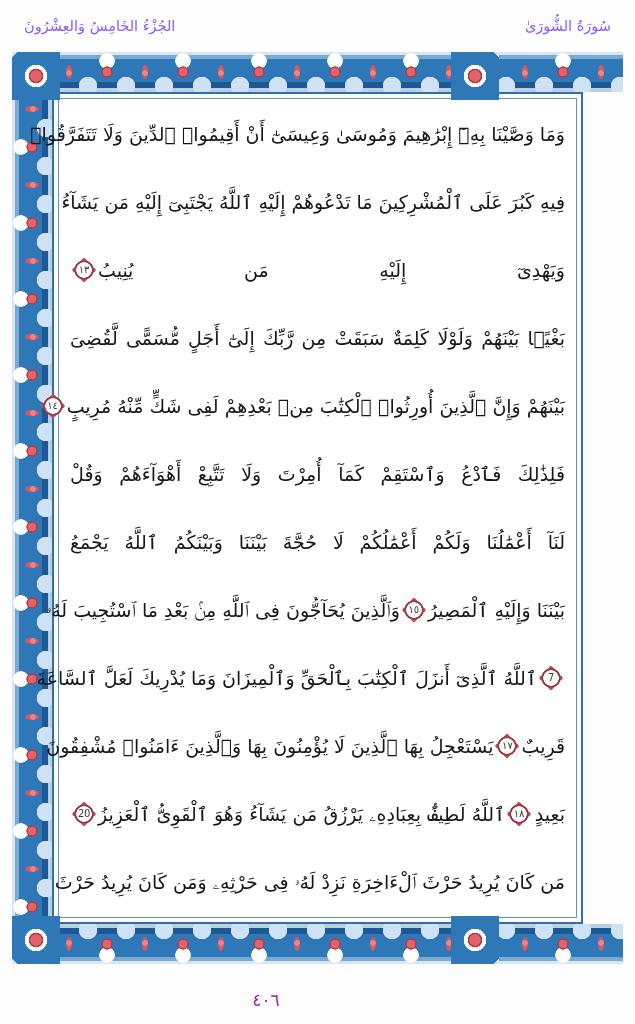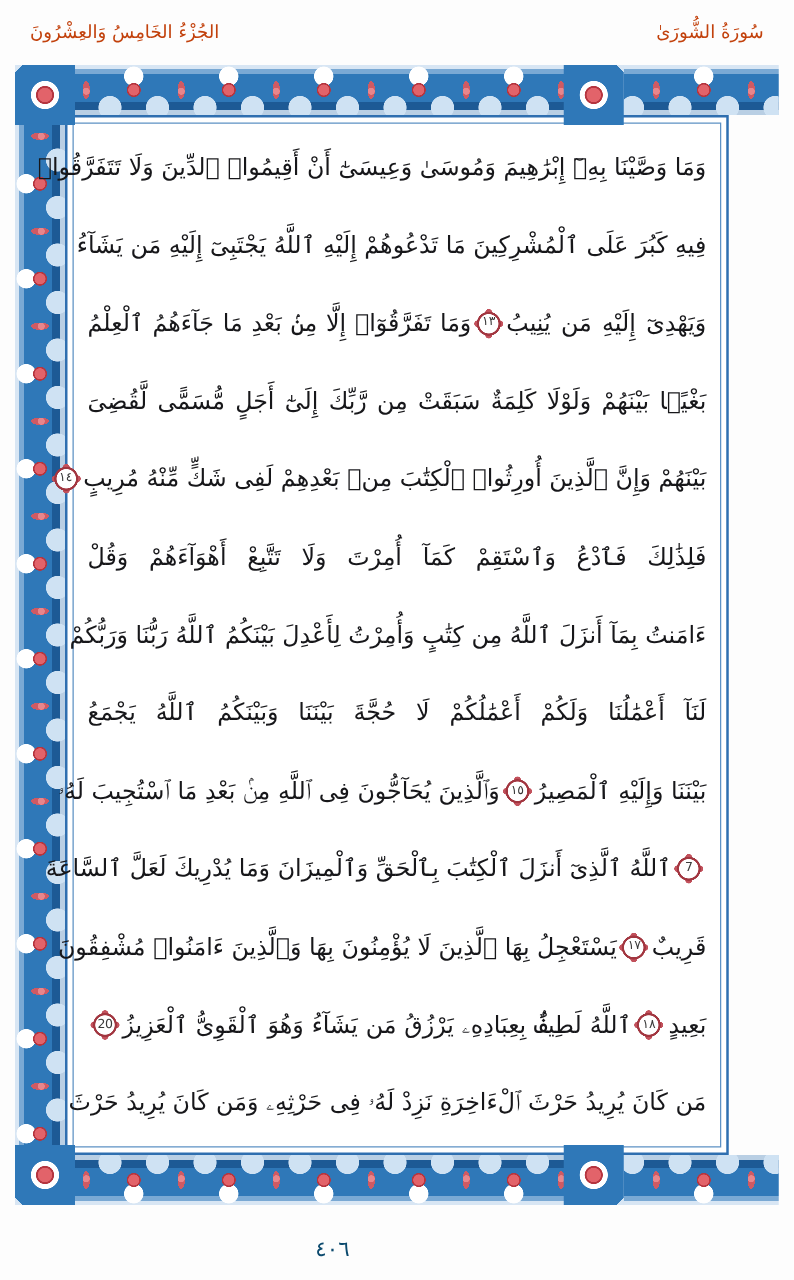--- a/index.html
+++ b/index.html
@@ -31,21 +31,21 @@
     display: flex;
     flex-direction: row-reverse;
     justify-content: space-between;
     align-items: center;
     padding: 0 24px;
     direction: rtl;
   }
   .header-item {
     font-family: "DejaVu Sans", sans-serif;
     font-size: 14.5px;
-    color: #c2410c;
+    color: #8b5cf6;
     white-space: nowrap;
     letter-spacing: 0px;
   }
 
   
   .frame {
     position: absolute;
     left: 12px;
     top: 52px;
     width: 487px;
@@ -214,21 +214,21 @@
 
   
   .page-number {
     position: absolute;
     left: 0;
     bottom: 14px;
     width: 532px;
     text-align: center;
     font-family: "DejaVu Sans", sans-serif;
     font-size: 17px;
-    color: #0c4a6e;
+    color: #a21caf;
     letter-spacing: 1px;
   }
 </style>
 </head>
 <body>
 
 <div class="page">
 
   <div class="header">
     <div class="header-item">الجُزْءُ الخَامِسُ وَالعِشْرُونَ</div>
@@ -254,34 +254,30 @@
     <div class="text-block">
         <div class="ayah-line">
           <span class="seg">وَمَا وَصَّيْنَا بِهِۦٓ إِبْرَٰهِيمَ وَمُوسَىٰ وَعِيسَىٰٓ أَنْ أَقِيمُوا۟ ٱلدِّينَ وَلَا تَتَفَرَّقُوا۟</span>
         </div>
         <div class="ayah-line">
           <span class="seg">فِيهِ كَبُرَ عَلَى ٱلْمُشْرِكِينَ مَا تَدْعُوهُمْ إِلَيْهِ ٱللَّهُ يَجْتَبِىٓ إِلَيْهِ مَن يَشَآءُ</span>
         </div>
         <div class="ayah-line">
           <span class="seg">وَيَهْدِىٓ إِلَيْهِ مَن يُنِيبُ</span>
           <span class="ayah-mark">١٣</span>
-          <span class="seg">وَمَا تَفَرَّقُوٓا۟ إِلَّا مِنۢ بَعْدِ مَا جَآءَهُمُ ٱلْعِلْمُ</span>
         </div>
         <div class="ayah-line">
           <span class="seg">بَغْيًۢا بَيْنَهُمْ وَلَوْلَا كَلِمَةٌ سَبَقَتْ مِن رَّبِّكَ إِلَىٰٓ أَجَلٍ مُّسَمًّى لَّقُضِىَ</span>
         </div>
         <div class="ayah-line">
           <span class="seg">بَيْنَهُمْ وَإِنَّ ٱلَّذِينَ أُورِثُوا۟ ٱلْكِتَٰبَ مِنۢ بَعْدِهِمْ لَفِى شَكٍّ مِّنْهُ مُرِيبٍ</span>
           <span class="ayah-mark">١٤</span>
         </div>
         <div class="ayah-line">
           <span class="seg">فَلِذَٰلِكَ فَٱدْعُ وَٱسْتَقِمْ كَمَآ أُمِرْتَ وَلَا تَتَّبِعْ أَهْوَآءَهُمْ وَقُلْ</span>
-        </div>
-        <div class="ayah-line">
-          <span class="seg">ءَامَنتُ بِمَآ أَنزَلَ ٱللَّهُ مِن كِتَٰبٍ وَأُمِرْتُ لِأَعْدِلَ بَيْنَكُمُ ٱللَّهُ رَبُّنَا وَرَبُّكُمْ</span>
         </div>
         <div class="ayah-line">
           <span class="seg">لَنَآ أَعْمَٰلُنَا وَلَكُمْ أَعْمَٰلُكُمْ لَا حُجَّةَ بَيْنَنَا وَبَيْنَكُمُ ٱللَّهُ يَجْمَعُ</span>
         </div>
         <div class="ayah-line">
           <span class="seg">بَيْنَنَا وَإِلَيْهِ ٱلْمَصِيرُ</span>
           <span class="ayah-mark">١٥</span>
           <span class="seg">وَٱلَّذِينَ يُحَآجُّونَ فِى ٱللَّهِ مِنۢ بَعْدِ مَا ٱسْتُجِيبَ لَهُۥ</span>
         </div>
         <div class="ayah-line">

